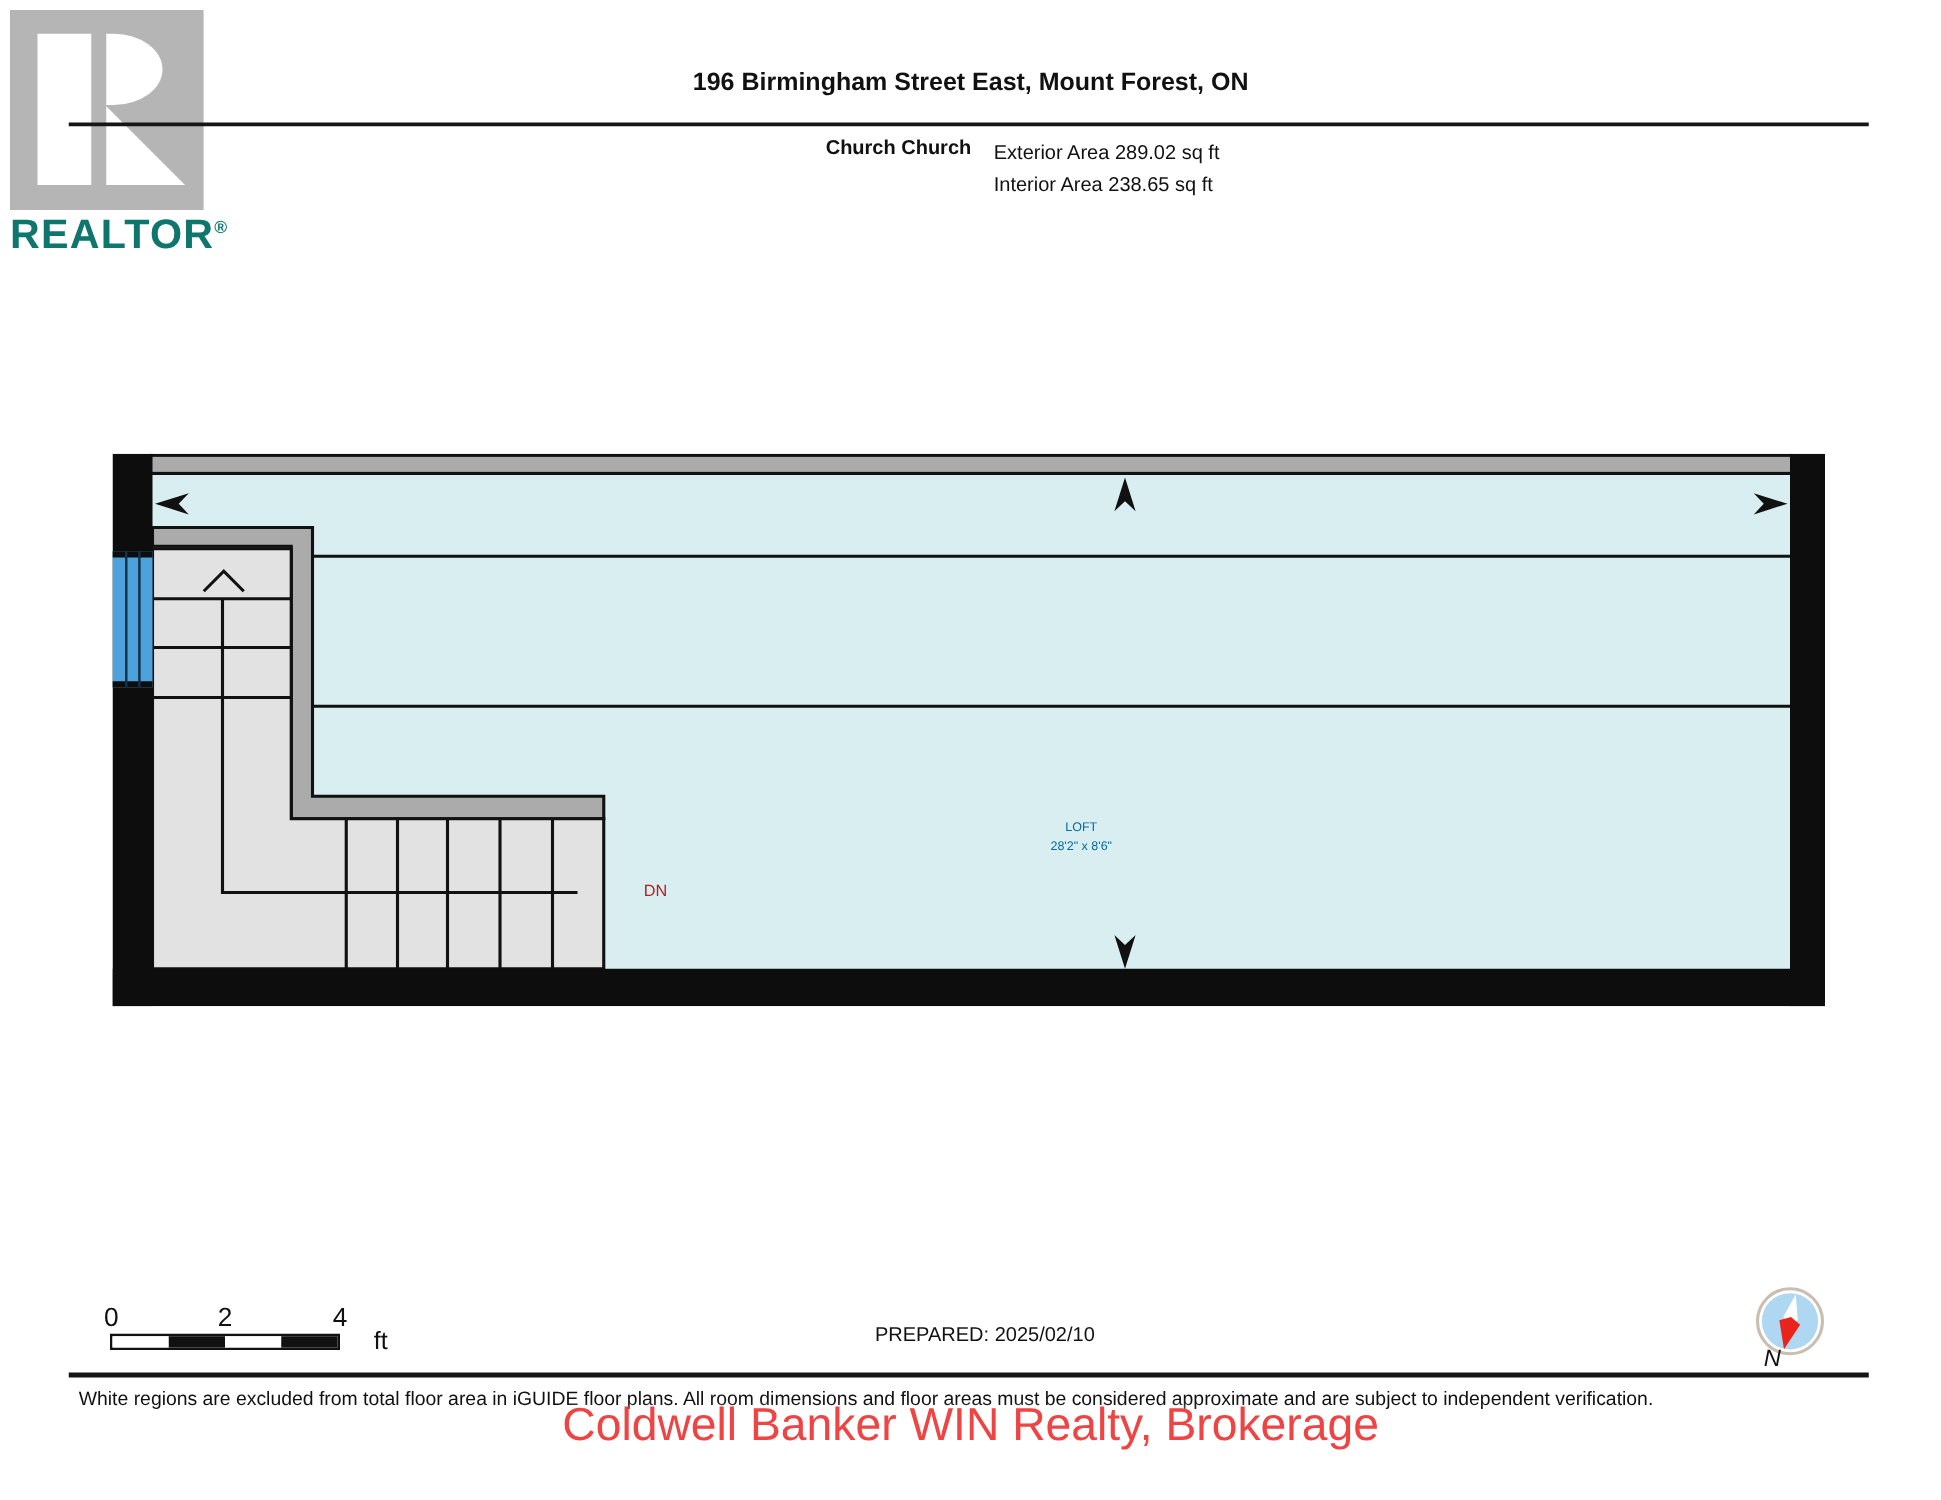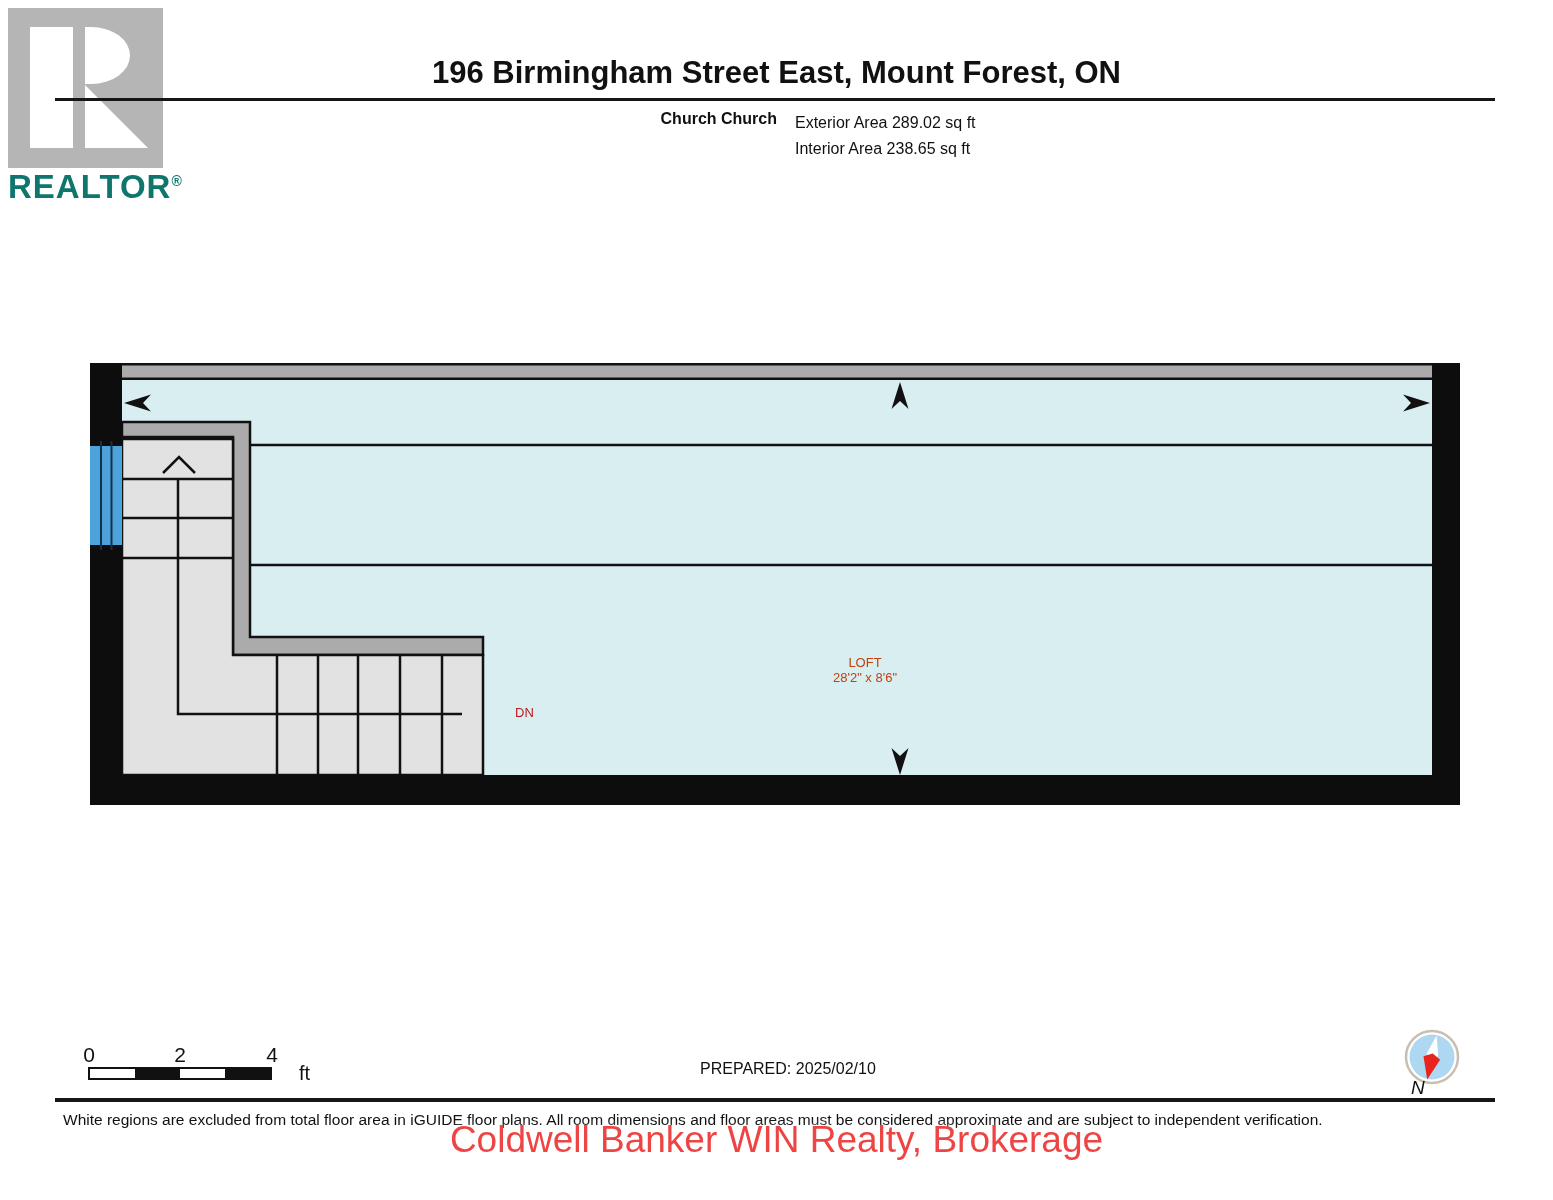--- a/index.html
+++ b/index.html
@@ -4,29 +4,29 @@
 <style>
   html,body{margin:0;padding:0;background:#ffffff;}
   #page{position:relative;width:1553px;height:1200px;background:#ffffff;overflow:hidden;
         font-family:"Liberation Sans", sans-serif;color:#111;}
   .abs{position:absolute;}
 
   
   #realtor-logo{left:8px;top:8px;}
   #realtor-word{left:8px;top:168px;font-size:33px;letter-spacing:1px;color:#0f766e;white-space:nowrap;font-weight:bold;}
   #realtor-word sup{font-size:14px;}
-  #page-title{left:0;right:0;top:55px;text-align:center;font-size:31px;font-weight:bold;white-space:nowrap;}
+  #page-title{left:0;right:0;top:55px;text-align:center;font-size:20px;font-weight:bold;white-space:nowrap;}
   #header-rule{left:55px;top:98px;width:1440px;height:3px;background:#161616;}
   #floor-label{top:110px;right:776px;font-size:16px;font-weight:bold;white-space:nowrap;}
   #area-block{top:110px;left:795px;font-size:16px;line-height:26px;white-space:nowrap;}
 
   
   #plan{left:90px;top:363px;width:1370px;height:442px;}
   #plan svg{position:absolute;left:0;top:0;}
-  #room-label{left:700px;top:292px;width:150px;text-align:center;font-size:13px;line-height:15px;color:#c2410c;}
+  #room-label{left:700px;top:292px;width:150px;text-align:center;font-size:10px;line-height:15px;color:#0369a1;}
   #dn-label{left:425px;top:342px;font-size:13px;color:#b91c1c;}
 
   
   .tick{top:1043px;font-size:21px;transform:translateX(-50%);}
   #scalebar{left:88px;top:1067px;width:184px;height:13px;border:2px solid #111;box-sizing:border-box;display:flex;}
   #scalebar .seg{flex:1 1 0;}
   .seg.b{background:#111;} .seg.w{background:#fff;}
   #scale-unit{left:283px;top:1062px;font-size:20px;margin-left:16px;}
 
   #prepared{left:700px;top:1060px;font-size:16px;white-space:nowrap;}

